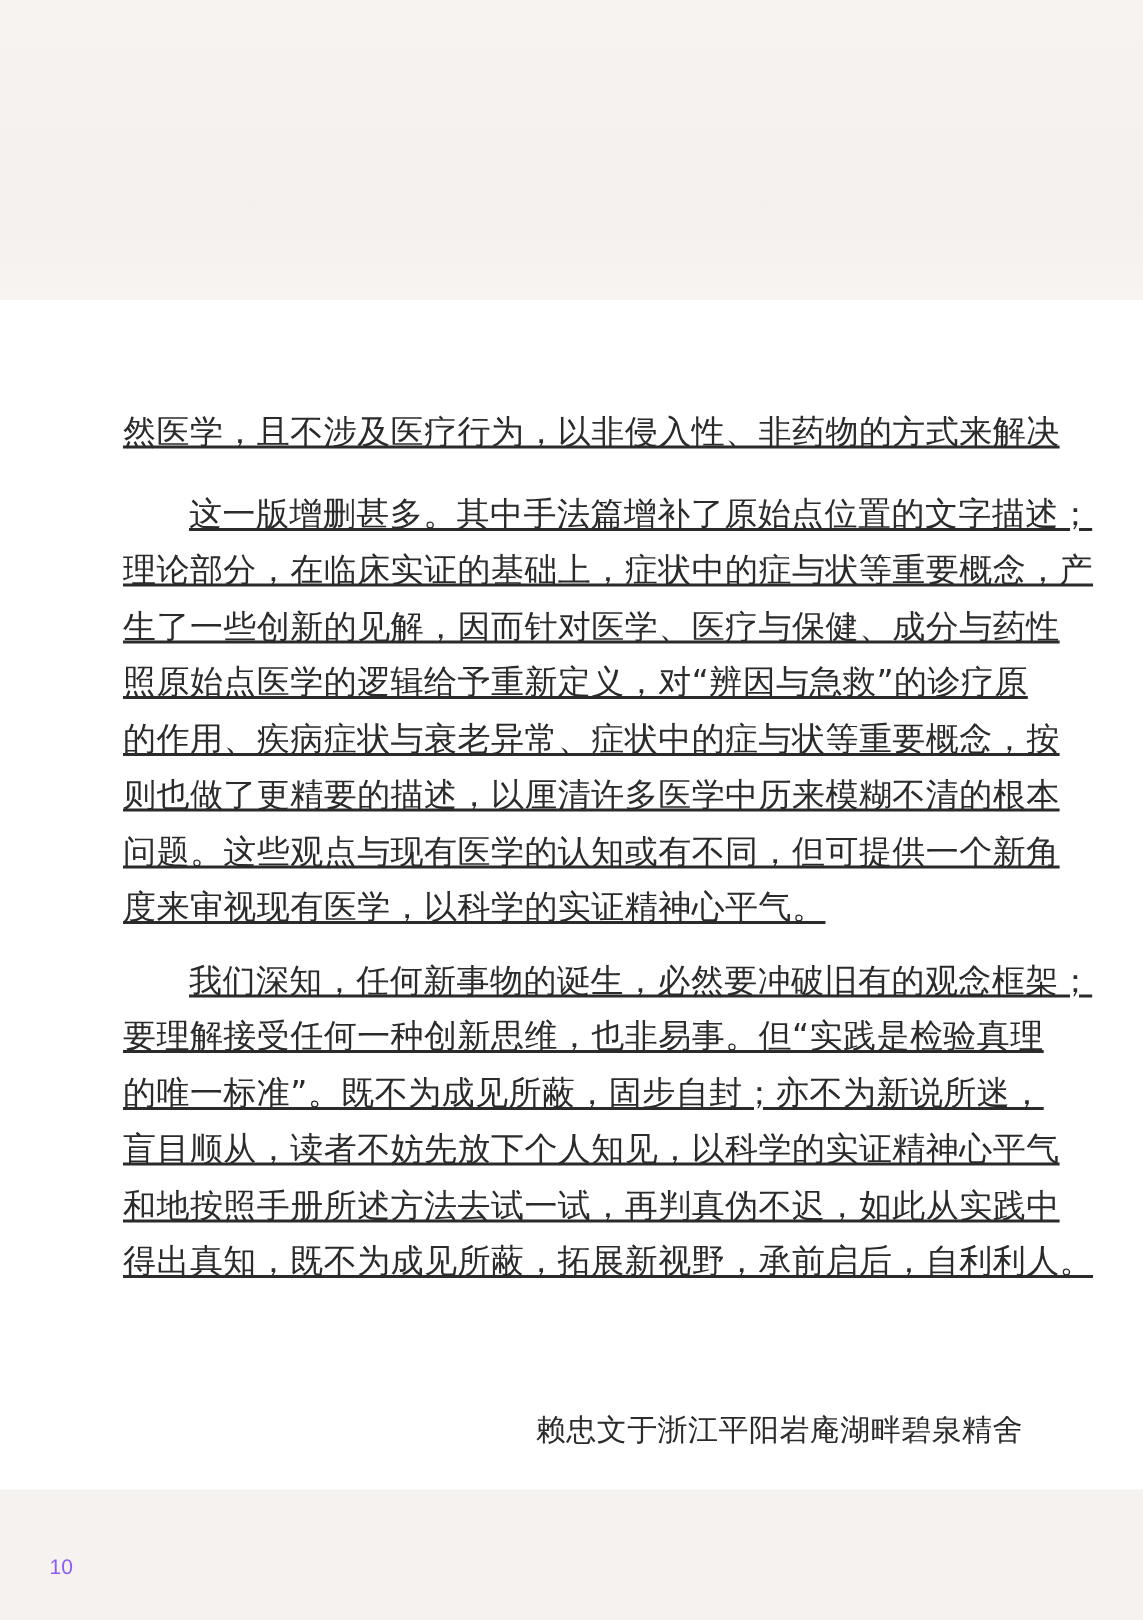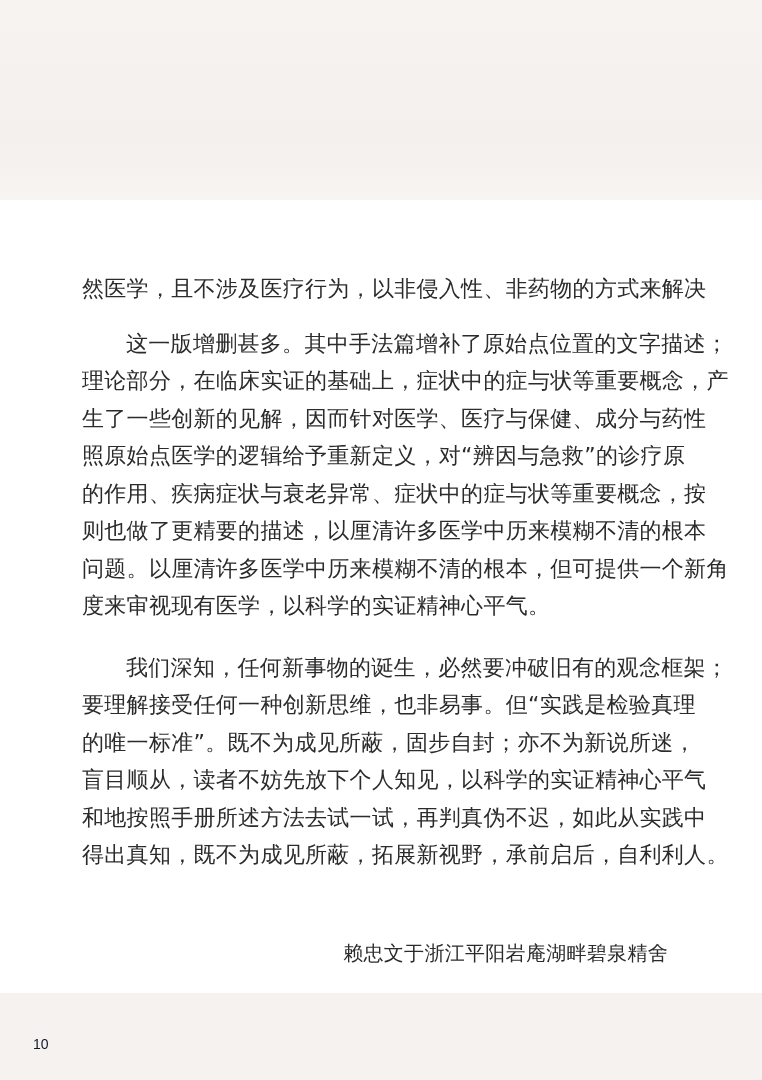--- a/index.html
+++ b/index.html
@@ -17,52 +17,52 @@
     position: absolute; left: 0; top: 993px; width: 762px; height: 87px;
     background: #f5f2ef;
   }
   .page-content {
     position: absolute; left: 82px; top: 270px; width: 600px;
   }
   .para {
     font-size: 22px; line-height: 37.5px; margin: 0;
     letter-spacing: 0.3px; text-align: justify;
   }
-  .para .line { display: block; white-space: nowrap; }
+  .para .line { display: block; white-space: nowrap; text-decoration: underline; }
   .para.indent .line:first-child { padding-left: 44px; }
   .p1 { margin-bottom: 17px; }
-  .p2 { margin-bottom: 24px; }
+  .p2 { margin-bottom: 11px; }
   .signature {
-    position: absolute; right: 94px; top: 940px;
+    position: absolute; right: 80px; top: 940px;
     font-size: 20px; letter-spacing: 0.3px; white-space: nowrap;
   }
   .page-number {
     position: absolute; left: 33px; top: 1036px;
-    font-size: 14px; color: #0f172a;
+    font-size: 14px; color: #8b5cf6;
     font-family: "Liberation Sans", sans-serif;
   }
 </style>
 </head>
 <body>
 
 <div class="band-top"></div>
 <div class="band-bottom"></div>
 
 <div class="page-content">
   <p class="para p1">
     <span class="line">然医学，且不涉及医疗行为，以非侵入性、非药物的方式来解决</span>
   </p>
   <p class="para indent p2">
     <span class="line">这一版增删甚多。其中手法篇增补了原始点位置的文字描述；</span>
     <span class="line">理论部分，在临床实证的基础上，症状中的症与状等重要概念，产</span>
     <span class="line">生了一些创新的见解，因而针对医学、医疗与保健、成分与药性</span>
     <span class="line">照原始点医学的逻辑给予重新定义，对“辨因与急救”的诊疗原</span>
     <span class="line">的作用、疾病症状与衰老异常、症状中的症与状等重要概念，按</span>
     <span class="line">则也做了更精要的描述，以厘清许多医学中历来模糊不清的根本</span>
-    <span class="line">问题。以厘清许多医学中历来模糊不清的根本，但可提供一个新角</span>
+    <span class="line">问题。这些观点与现有医学的认知或有不同，但可提供一个新角</span>
     <span class="line">度来审视现有医学，以科学的实证精神心平气。</span>
   </p>
   <p class="para indent">
     <span class="line">我们深知，任何新事物的诞生，必然要冲破旧有的观念框架；</span>
     <span class="line">要理解接受任何一种创新思维，也非易事。但“实践是检验真理</span>
     <span class="line">的唯一标准”。既不为成见所蔽，固步自封；亦不为新说所迷，</span>
     <span class="line">盲目顺从，读者不妨先放下个人知见，以科学的实证精神心平气</span>
     <span class="line">和地按照手册所述方法去试一试，再判真伪不迟，如此从实践中</span>
     <span class="line">得出真知，既不为成见所蔽，拓展新视野，承前启后，自利利人。</span>
   </p>

